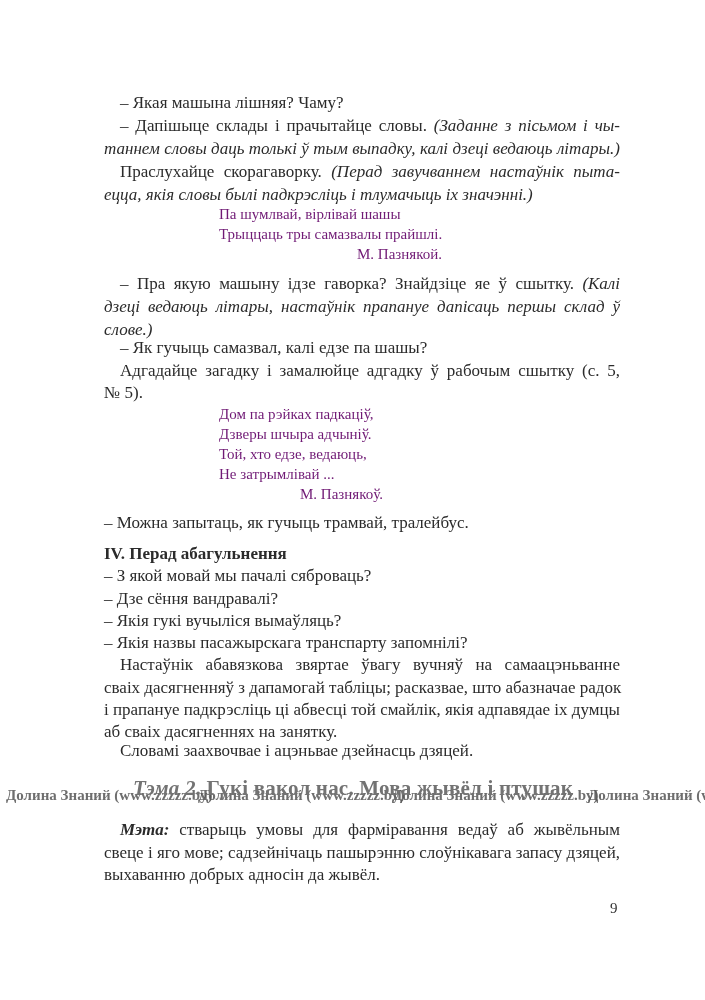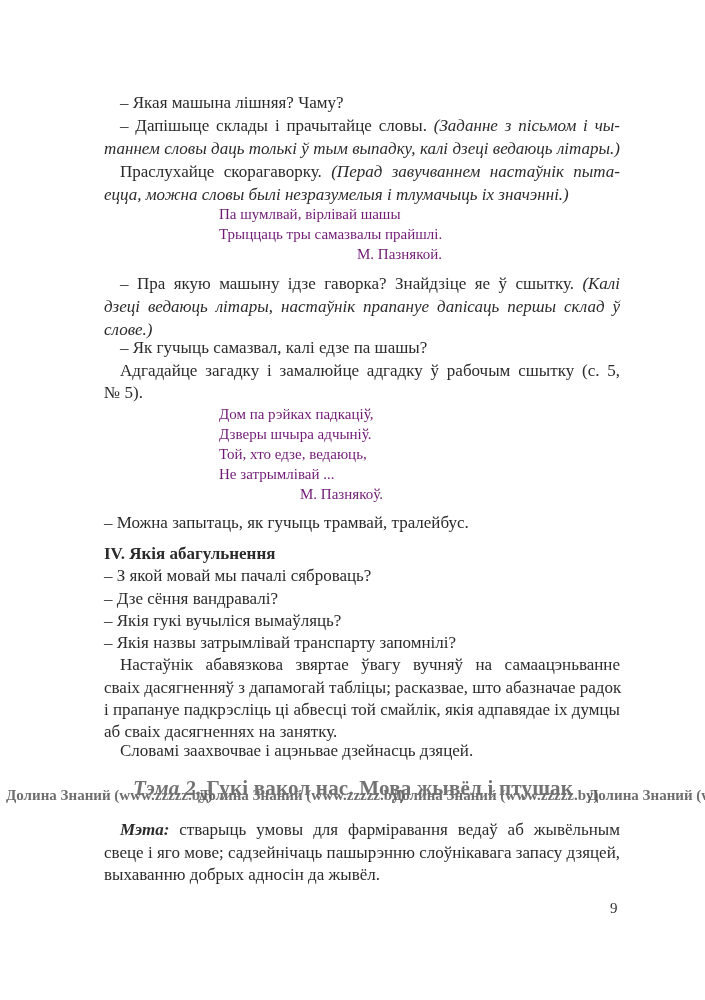--- a/index.html
+++ b/index.html
@@ -21,45 +21,45 @@
 </style>
 </head>
 <body>
 
 <div class="page">
 
   <div class="line" style="top:91px; left:120px;">– Якая машына лішняя? Чаму?</div>
   <div class="justify-line" style="top:114px; left:120px; width:500px;"><span>– Дапішыце склады і прачытайце словы. </span><span class="ital">(Заданне з пісьмом і чы-</span></div>
   <div class="justify-line ital" style="top:137px;">таннем словы даць толькі ў тым выпадку, калі дзеці ведаюць літары.)</div>
   <div class="justify-line" style="top:160px; left:120px; width:500px;"><span>Праслухайце скорагаворку. </span><span class="ital">(Перад завучваннем настаўнік пыта-</span></div>
-  <div class="line ital" style="top:183px;">ецца, можна словы былі незразумелыя і тлумачыць іх значэнні.)</div>
+  <div class="line ital" style="top:183px;">ецца, якія словы былі падкрэсліць і тлумачыць іх значэнні.)</div>
 
   <div class="poem" style="left:219px; top:205px;">Па шумлвай, вірлівай шашы</div>
   <div class="poem" style="left:219px; top:225px;">Трыццаць тры самазвалы прайшлі.</div>
   <div class="poem author" style="left:357px; top:245px;">М. Пазнякой.</div>
 
   <div class="justify-line" style="top:272px; left:120px; width:500px;"><span>– Пра якую машыну ідзе гаворка? Знайдзіце яе ў сшытку. </span><span class="ital">(Калі</span></div>
   <div class="justify-line ital" style="top:295px;">дзеці ведаюць літары, настаўнік прапануе дапісаць першы склад ў</div>
   <div class="line ital" style="top:318px;">слове.)</div>
   <div class="line" style="top:336px; left:120px;">– Як гучыць самазвал, калі едзе па шашы?</div>
   <div class="justify-line" style="top:359px; left:120px; width:500px;">Адгадайце загадку і замалюйце адгадку ў рабочым сшытку (с. 5,</div>
   <div class="line" style="top:381px;">№ 5).</div>
 
   <div class="poem" style="left:219px; top:405px;">Дом па рэйках падкаціў,</div>
   <div class="poem" style="left:219px; top:425px;">Дзверы шчыра адчыніў.</div>
   <div class="poem" style="left:219px; top:445px;">Той, хто едзе, ведаюць,</div>
   <div class="poem" style="left:219px; top:465px;">Не затрымлівай ...</div>
   <div class="poem author" style="left:300px; top:485px;">М. Пазнякоў.</div>
 
   <div class="line" style="top:511px;">– Можна запытаць, як гучыць трамвай, тралейбус.</div>
-  <div class="line bold" style="top:542px;">IV. Якія абагульнення</div>
+  <div class="line bold" style="top:542px;">IV. Перад абагульнення</div>
   <div class="line" style="top:564px;">– З якой мовай мы пачалі сяброваць?</div>
   <div class="line" style="top:587px;">– Дзе сёння вандравалі?</div>
   <div class="line" style="top:609px;">– Якія гукі вучыліся вымаўляць?</div>
-  <div class="line" style="top:631px;">– Якія назвы затрымлівай транспарту запомнілі?</div>
+  <div class="line" style="top:631px;">– Якія назвы пасажырскага транспарту запомнілі?</div>
 
   <div class="justify-line" style="top:653px; left:120px; width:500px;">Настаўнік абавязкова звяртае ўвагу вучняў на самаацэньванне</div>
   <div class="justify-line" style="top:676px;">сваіх дасягненняў з дапамогай табліцы; расказвае, што абазначае радок</div>
   <div class="justify-line" style="top:698px;">і прапануе падкрэсліць ці абвесці той смайлік, якія адпавядае іх думцы</div>
   <div class="line" style="top:720px;">аб сваіх дасягненнях на занятку.</div>
   <div class="line" style="top:739px; left:120px;">Словамі заахвочвае і ацэньвае дзейнасць дзяцей.</div>
 
   <div class="watermark" style="left:6px;">Долина Знаний (www.zzzzz.by)</div>
   <div class="watermark" style="left:198px;">Долина Знаний (www.zzzzz.by)</div>
   <div class="watermark" style="left:392px;">Долина Знаний (www.zzzzz.by)</div>

